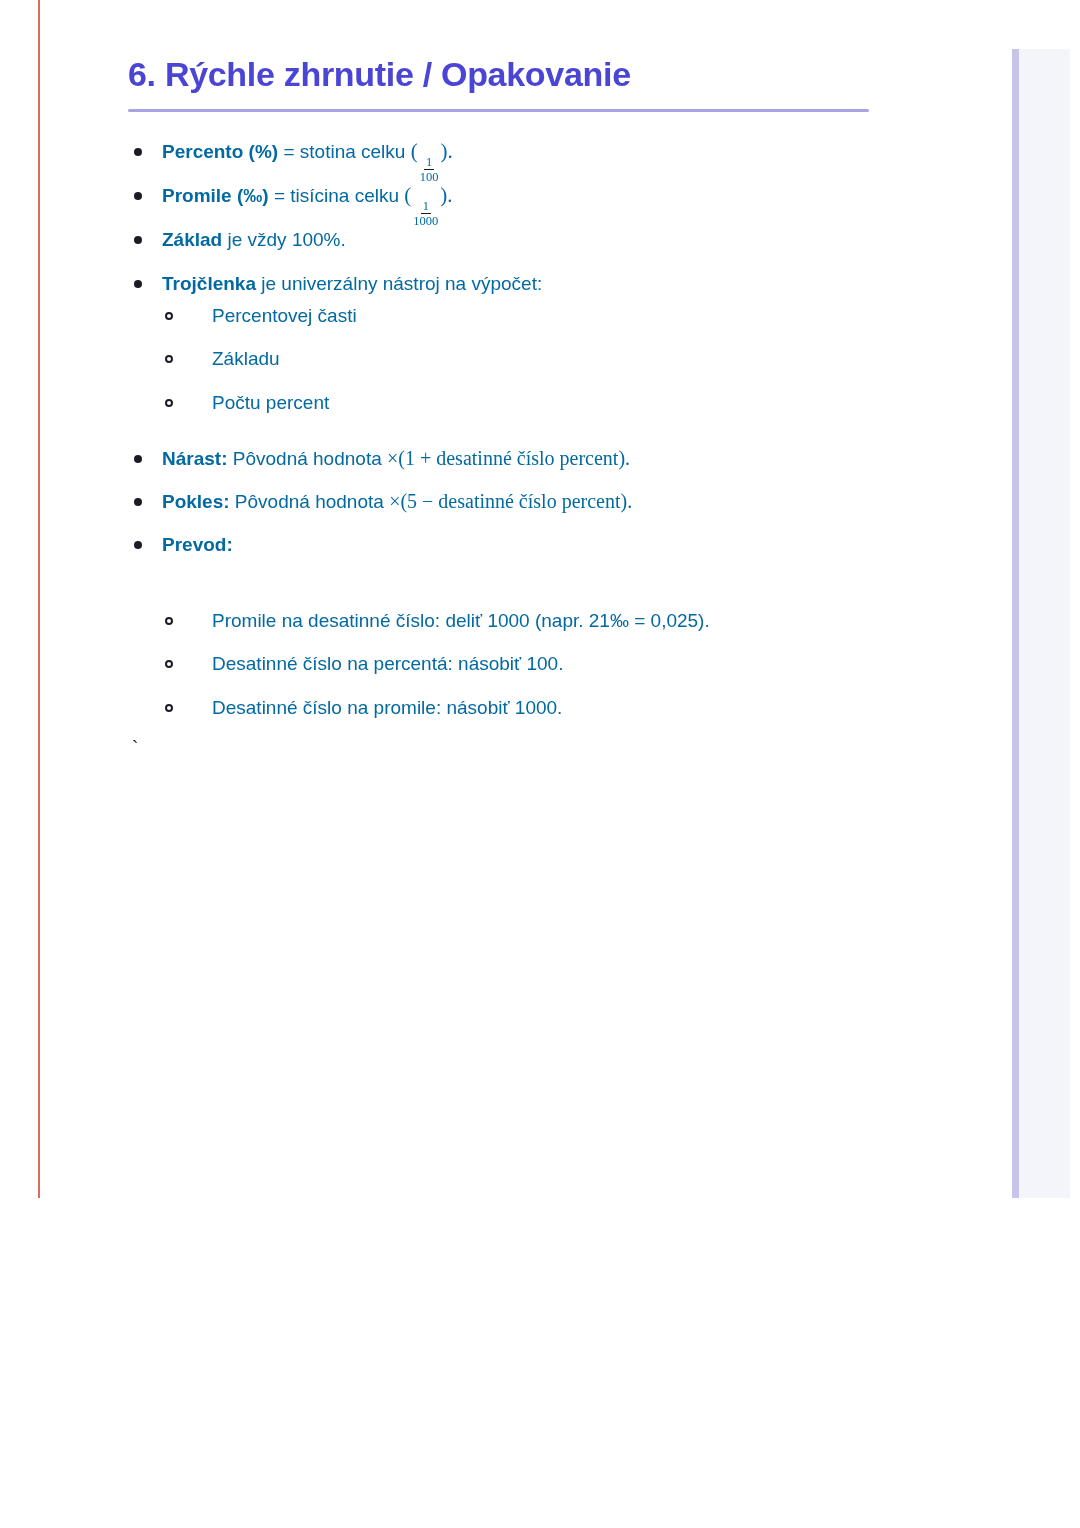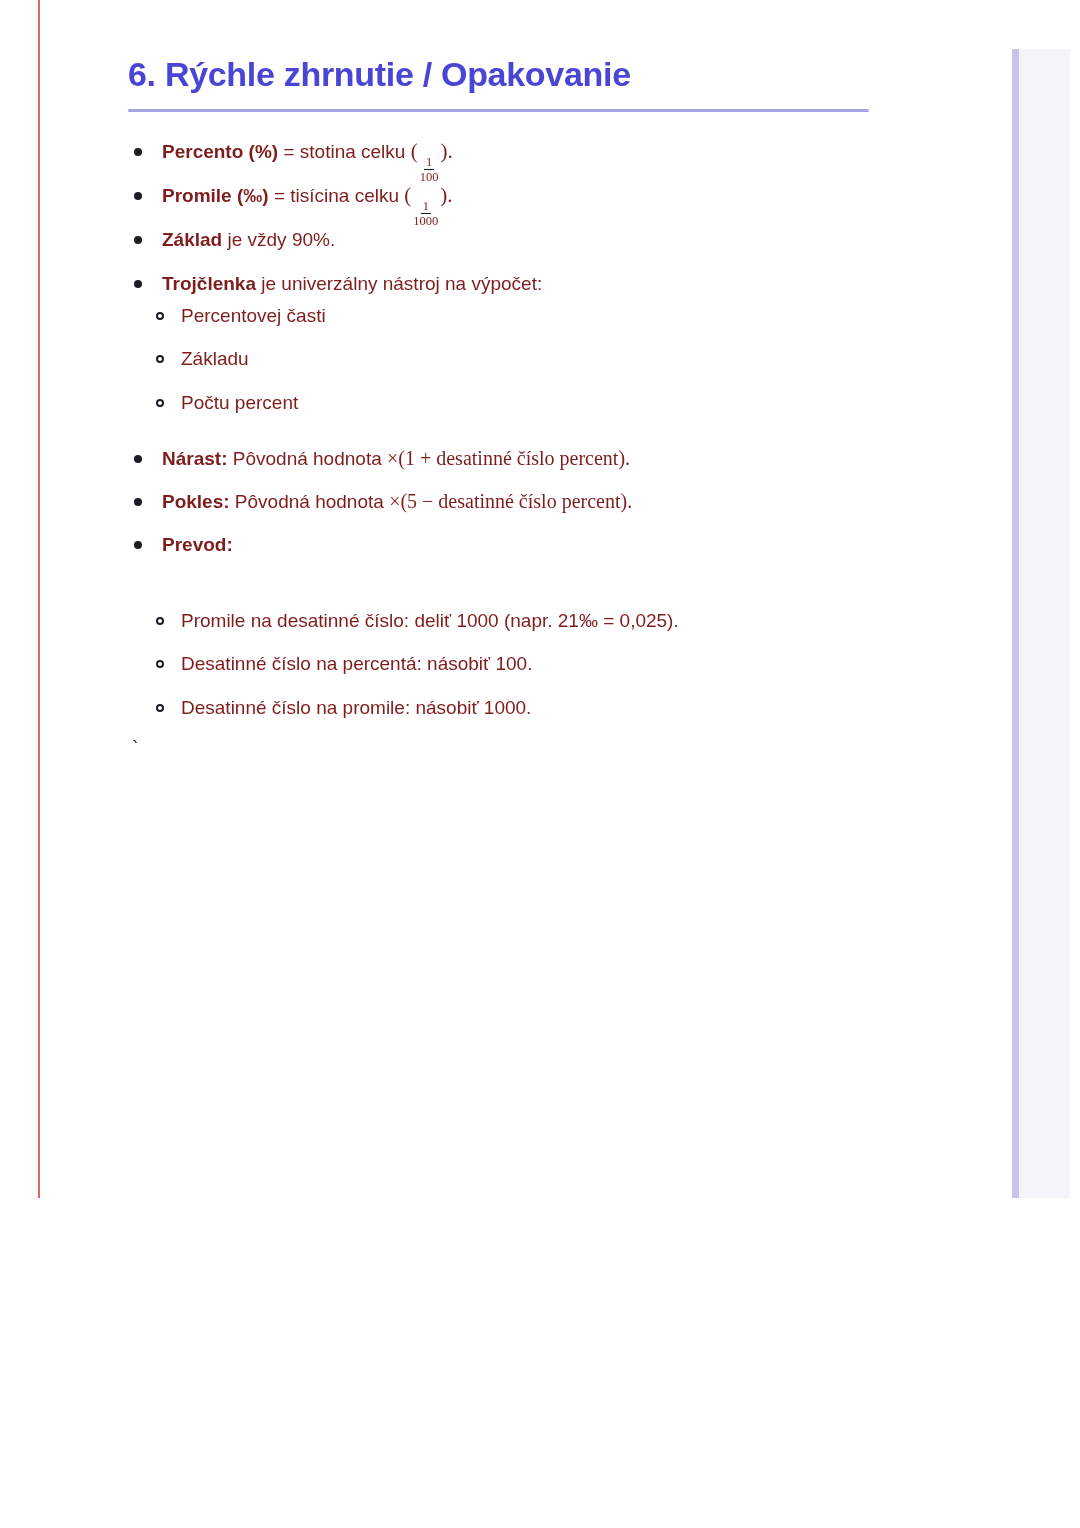--- a/index.html
+++ b/index.html
@@ -26,24 +26,24 @@
     font-size:34px;font-weight:700;letter-spacing:-0.3px;
     color:#4a45d4;line-height:44px;
     font-family:"Liberation Sans",sans-serif;
   }
   .title-rule{
     position:absolute;left:90px;top:109px;width:741px;height:3px;
     background:#a8a3e2;border-radius:2px;
   }
   .li{
     position:absolute;display:flex;align-items:flex-start;
-    font-size:19px;line-height:27px;color:#7f1d1d;text-align:right;
+    font-size:19px;line-height:27px;color:#0369a1;text-align:right;
   }
   .li.l1{left:96px;}
-  .li.l2{left:118px;}
+  .li.l2{left:127px;gap:22px;}
   .marker{flex:0 0 auto;}
   .disc{
     width:8px;height:8px;border-radius:50%;
     background:#1c1c26;margin:10px 20px 0 0;
   }
   .circ{
     width:8px;height:8px;border-radius:50%;box-sizing:border-box;
     border:2px solid #1c1c26;background:transparent;margin:10px 17px 0 0;
   }
   .txt b{font-weight:700;}
@@ -89,21 +89,21 @@
   <div class="li l1" style="top:182px">
     <span class="marker disc"></span>
     <span class="txt"><b>Promile (‰)</b><span> = tisícina celku </span><span class="mp">(</span><span class="frac">
           <span class="num">1</span>
           <span class="den">1000</span>
         </span><span class="mp">).</span></span>
   </div>
 
   <div class="li l1" style="top:226px">
     <span class="marker disc"></span>
-    <span class="txt"><b>Základ</b><span> je vždy 90%.</span></span>
+    <span class="txt"><b>Základ</b><span> je vždy 100%.</span></span>
   </div>
 
   <div class="li l1" style="top:270px">
     <span class="marker disc"></span>
     <span class="txt"><b>Trojčlenka</b><span> je univerzálny nástroj na výpočet:</span></span>
   </div>
 
   <div class="li l2" style="top:302px">
     <span class="marker circ"></span>
     <span class="txt">Percentovej časti</span>

